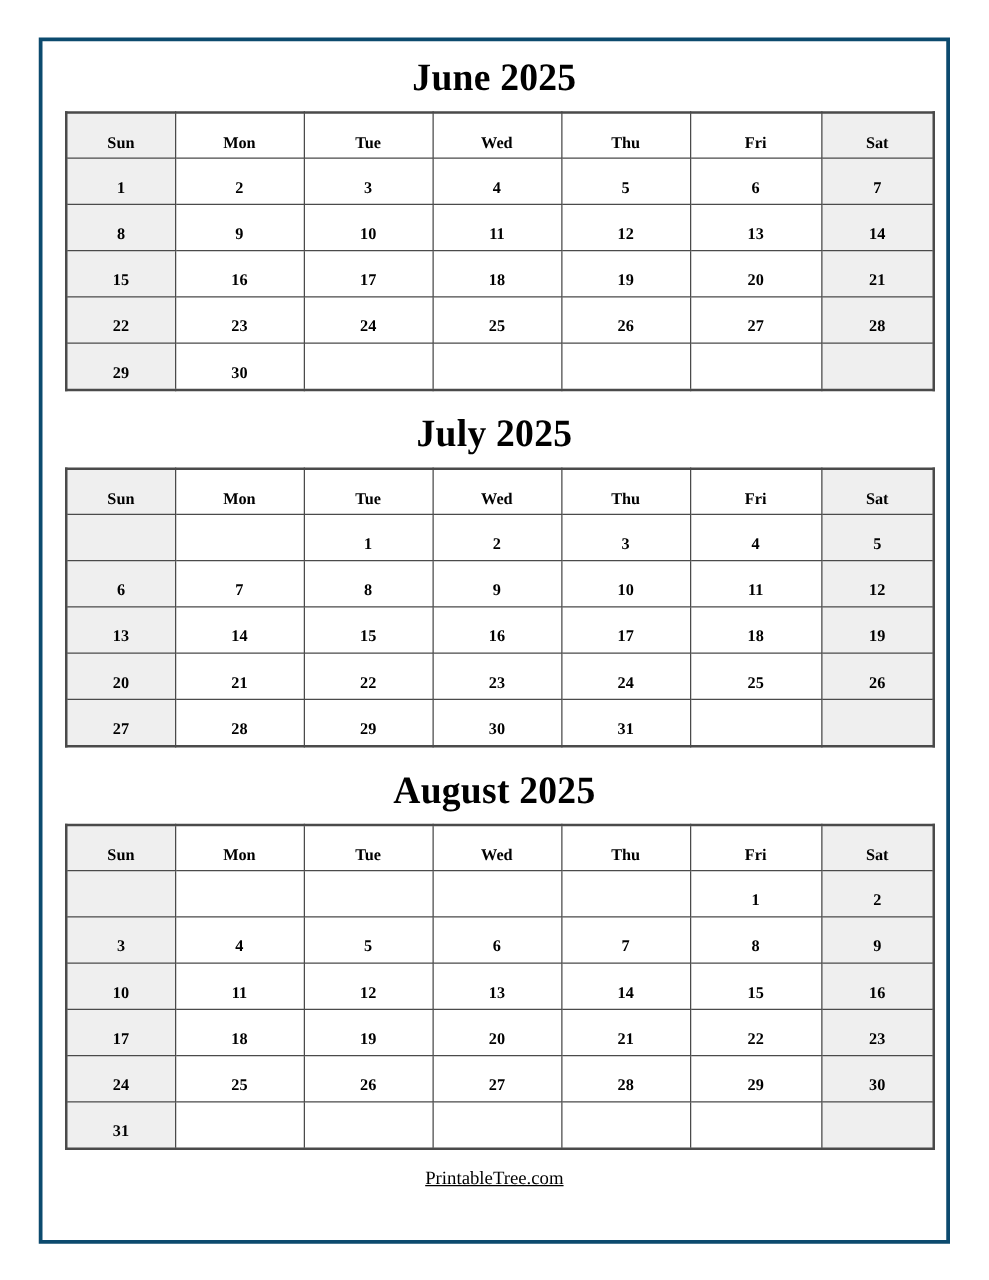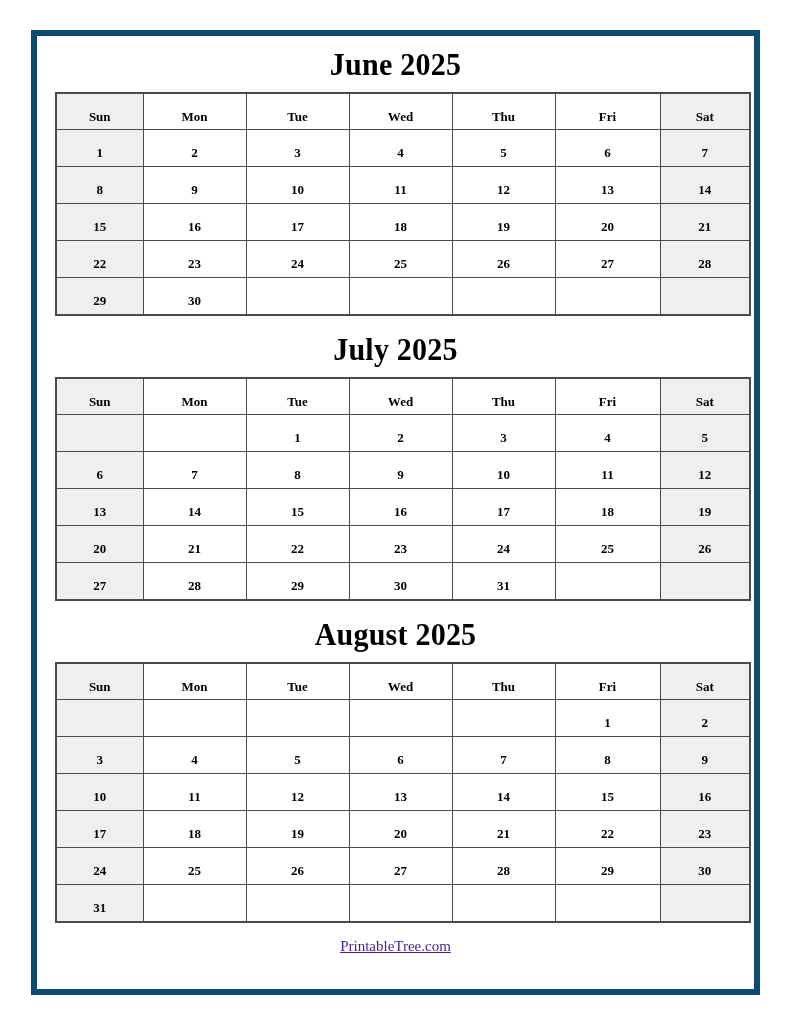--- a/index.html
+++ b/index.html
@@ -13,21 +13,21 @@
     font-family: "Liberation Serif", "DejaVu Serif", serif;
     -webkit-font-smoothing: antialiased;
   }
 
   .page {
     position: absolute;
     left: 31px;
     top: 30px;
     width: 729px;
     height: 965px;
-    border: 6px solid #0c4a6e;
+    border: 3px solid #0c4a6e;
     box-sizing: border-box;
     background: #fff;
   }
 
   .sheet {
     position: absolute;
     left: 0;
     top: 0;
     right: 0;
     bottom: 0;
@@ -106,21 +106,21 @@
   col.c-fri { width: 105px; }
   col.c-sat { width: 90px; }
 
   .footer {
     text-align: center;
     margin-top: 14px;
   }
   .footer a {
     font-family: "Liberation Serif", "DejaVu Serif", serif;
     font-size: 15px;
-    color: #4c1d95;
+    color: #000000;
     text-decoration: underline;
   }
 </style>
 </head>
 <body>
 
 <div class="page">
   <div class="sheet">
 
     <div class="month-block">

